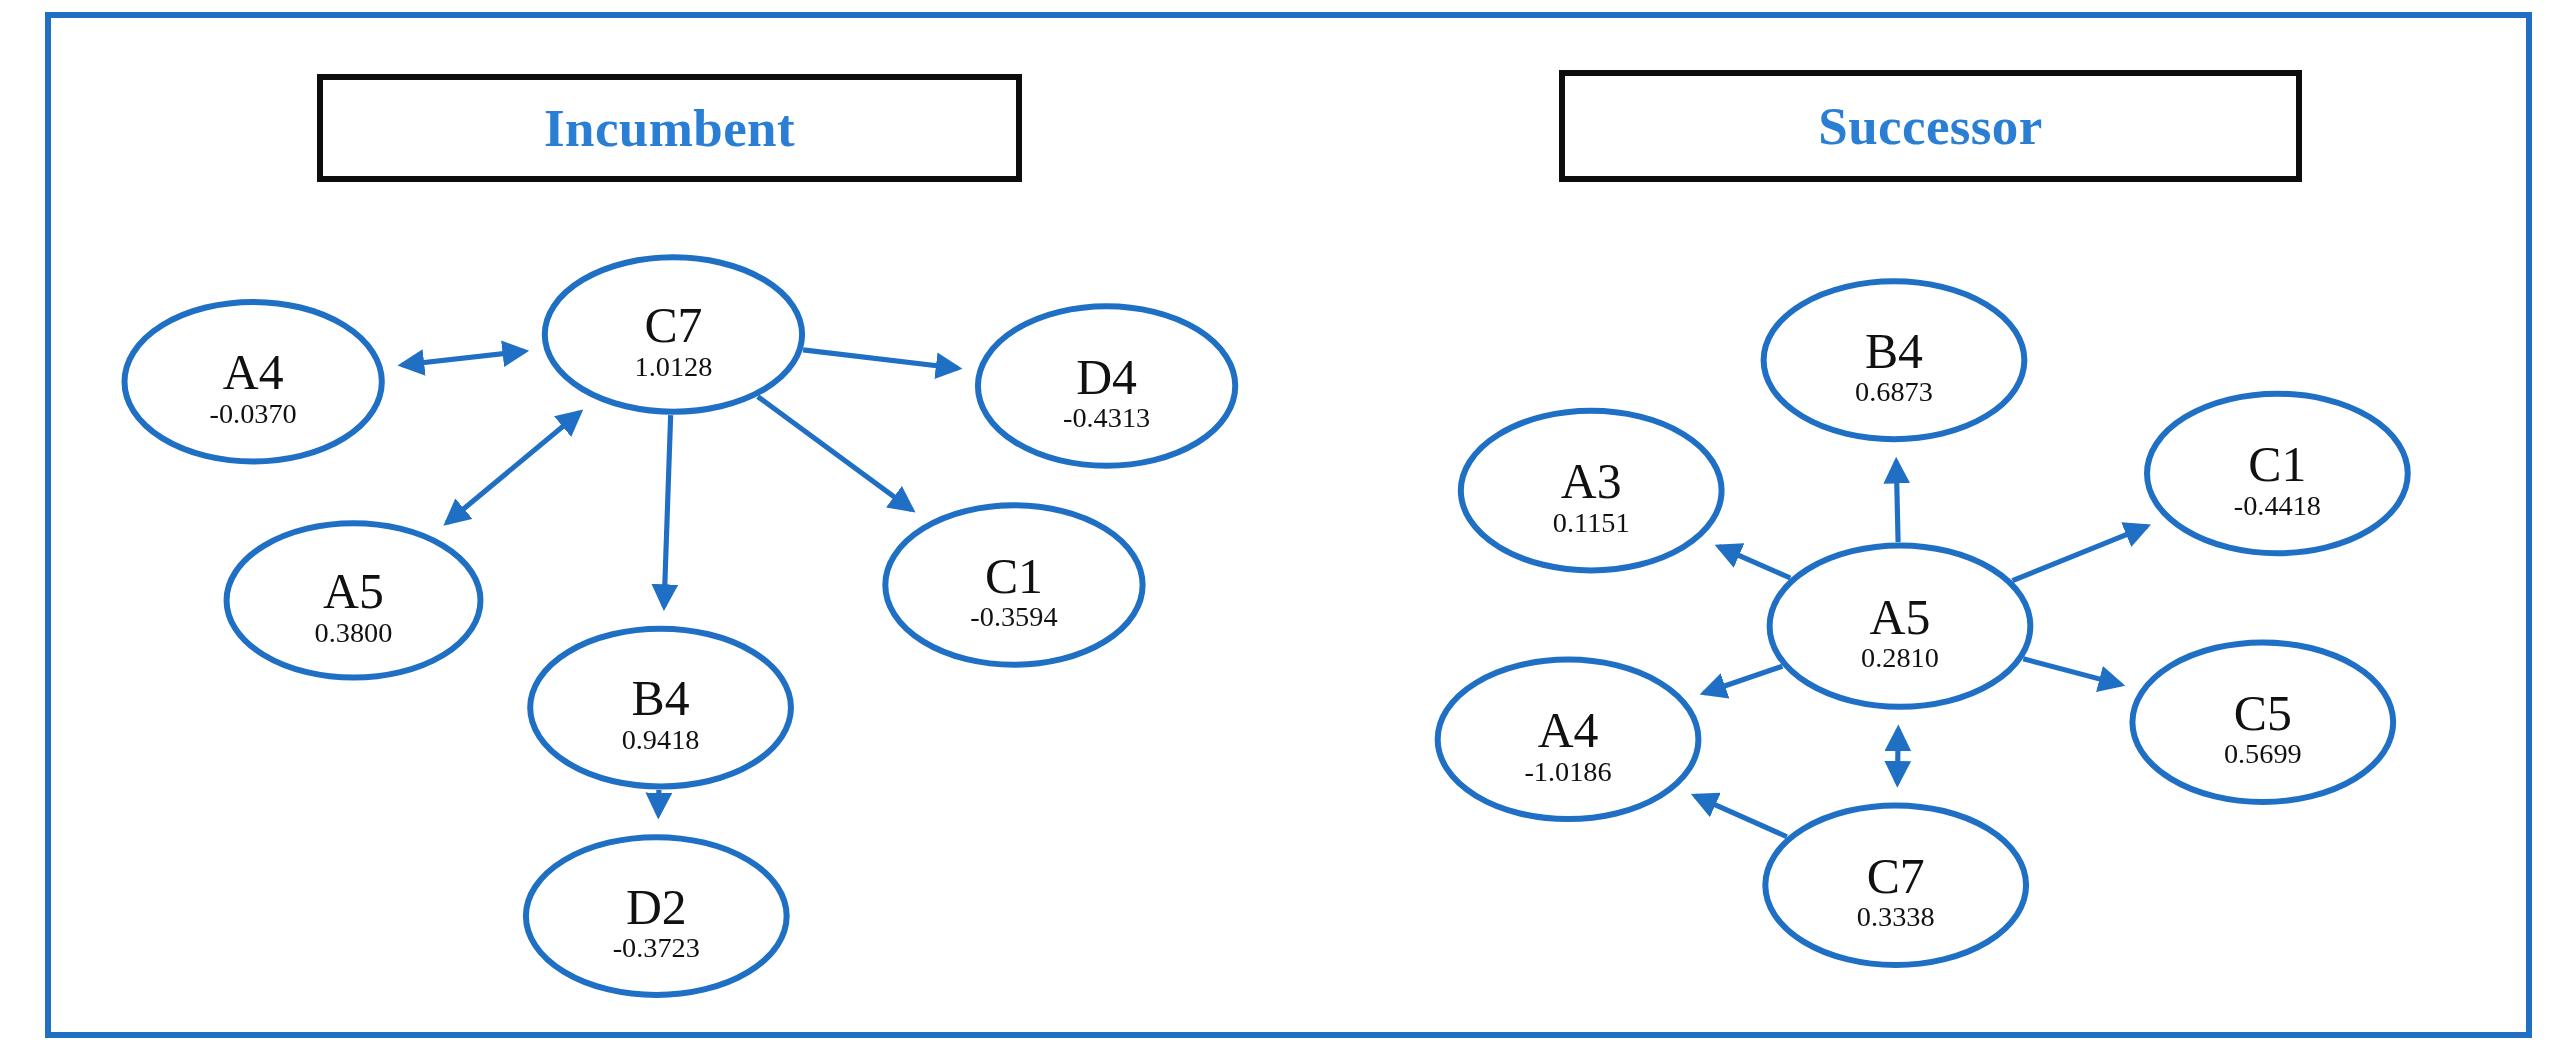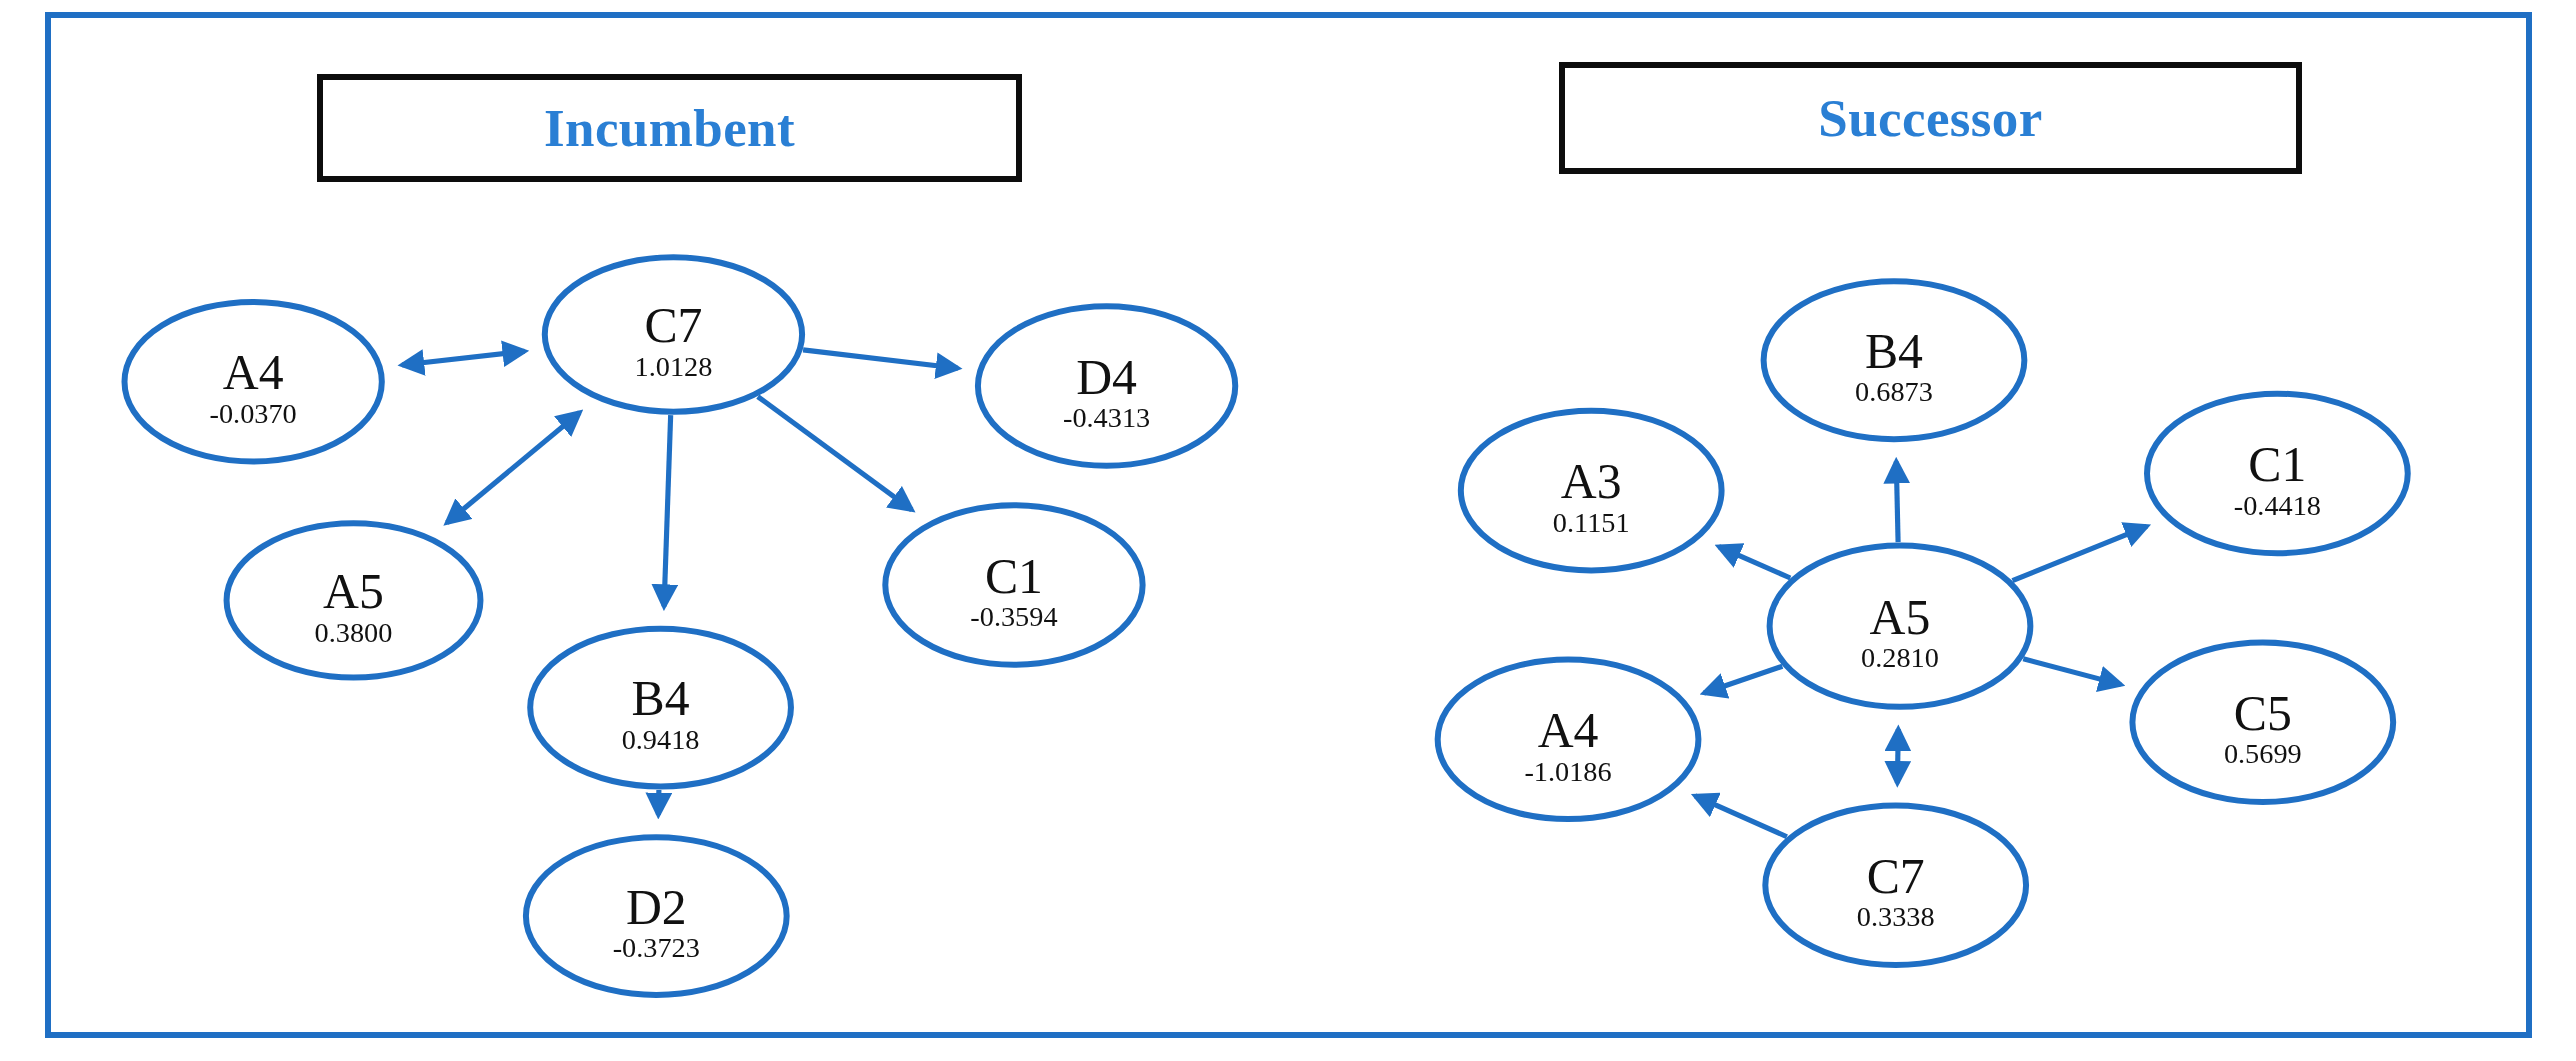--- a/index.html
+++ b/index.html
@@ -50,21 +50,21 @@
     letter-spacing: 0.4px;
   }
   #header-incumbent {
     left: 317px;
     top: 74px;
     width: 705px;
     height: 108px;
   }
   #header-successor {
     left: 1559px;
-    top: 62px;
+    top: 70px;
     width: 743px;
     height: 112px;
   }
   
   .graph-svg {
     position: absolute;
     left: 0;
     top: 0;
     width: 2576px;
     height: 1061px;

